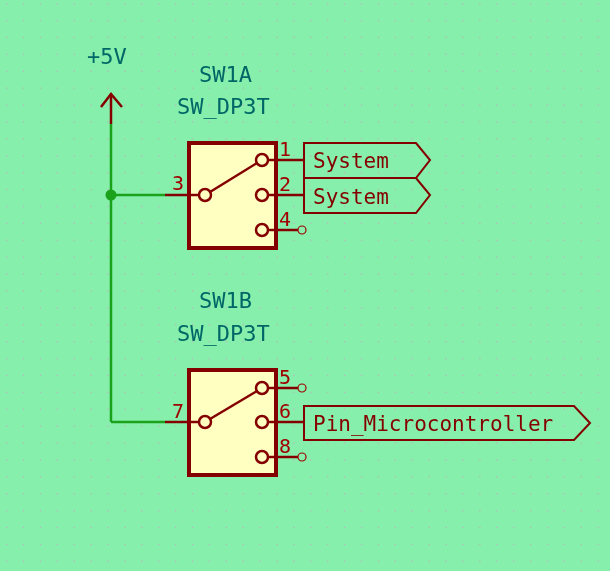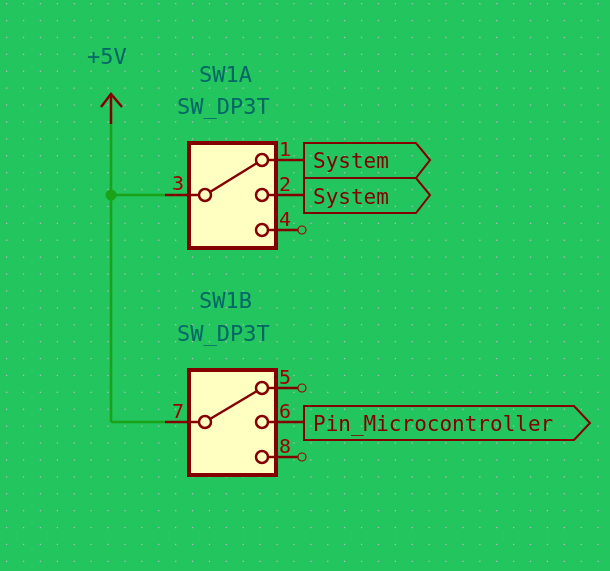--- a/index.html
+++ b/index.html
@@ -1,16 +1,16 @@
 <!DOCTYPE html>
 <html><head>
 <meta charset="utf-8">
 <style>
   html,body{margin:0;padding:0;background:#f5f4ef;}
-  #canvas{position:relative;width:610px;height:571px;overflow:hidden;background:#22c55e;}
+  #canvas{position:relative;width:610px;height:571px;overflow:hidden;background:#86efac;}
   svg{position:absolute;left:0;top:0;}
   .ref{font-family:"DejaVu Sans Mono","Liberation Mono",monospace;font-size:22px;fill:#006666;}
   .pinnum{font-family:"DejaVu Sans Mono","Liberation Mono",monospace;font-size:20px;fill:#a00000;}
   .lbl{font-family:"DejaVu Sans Mono","Liberation Mono",monospace;font-size:21px;fill:#840000;}
 </style>
 </head>
 <body>
 
 <div id="canvas">
 <svg width="610" height="571" viewBox="0 0 610 571">

